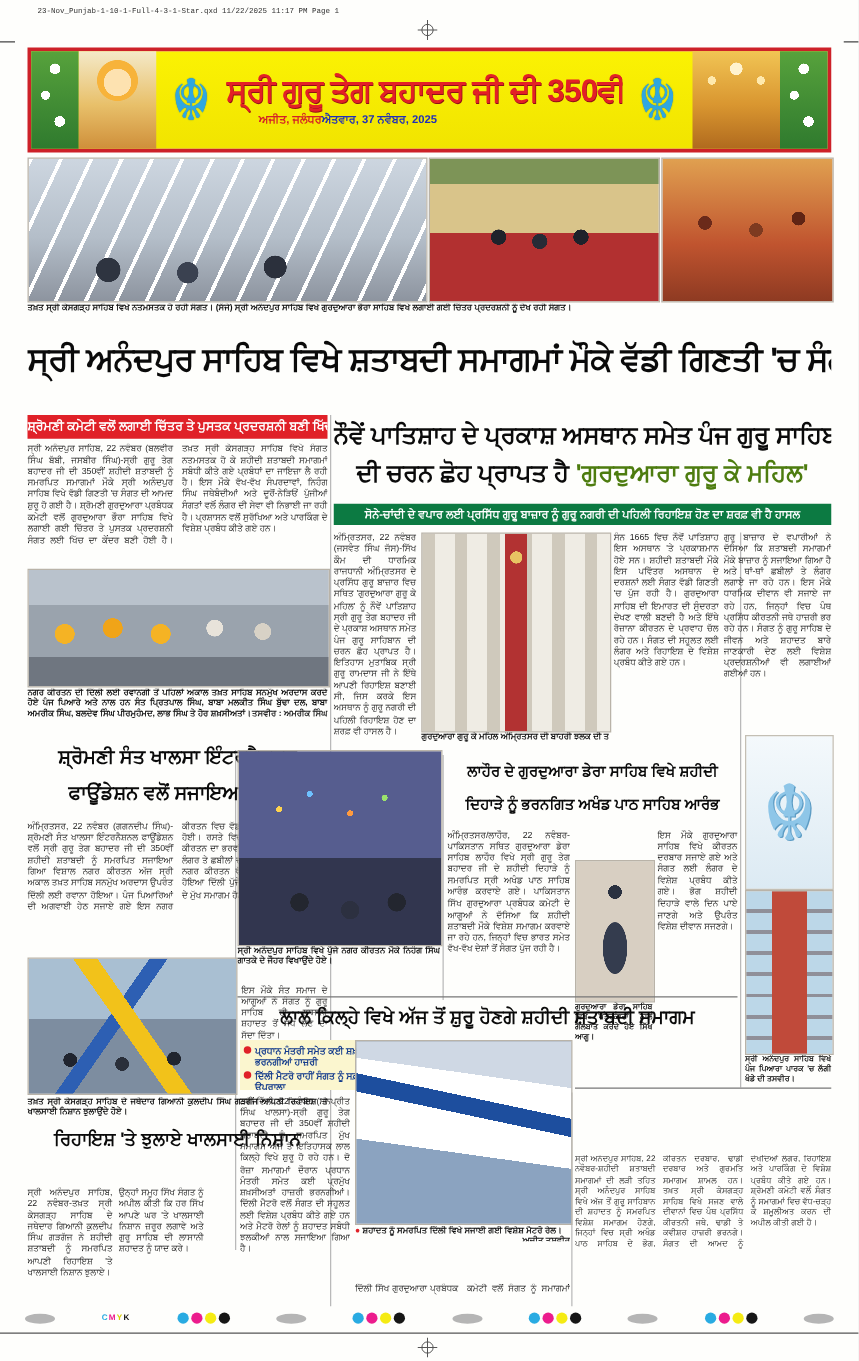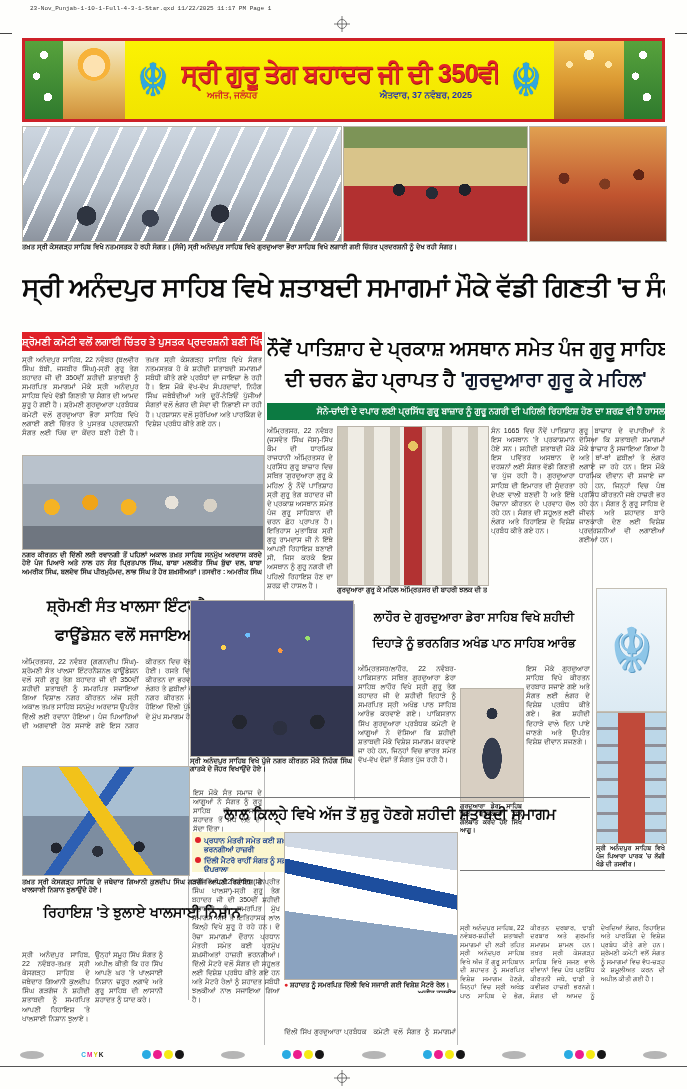--- a/index.html
+++ b/index.html
@@ -23,32 +23,32 @@
      linear-gradient(#57a23c,#2f7a2e);}
   .guru{width:62px;background:
      radial-gradient(circle 18px at 50% 32%, #fde2b0 60%, transparent 62%),
      radial-gradient(circle 26px at 50% 30%, #f7b33a 62%, transparent 64%),
      linear-gradient(180deg,#f4e9c8,#e8c06a 55%,#cf8f3a);}
   .khanda-big{display:flex;align-items:center;justify-content:center;font-size:46px;color:#2fa7e0;
      text-shadow:0 0 1px #1a6ea0;width:56px;}
   .mast-center{flex:1;display:flex;flex-direction:column;justify-content:center;overflow:hidden;}
   .mast-title{font-size:25px;font-weight:900;color:#e32026;text-align:center;white-space:nowrap;
      letter-spacing:-0.5px;line-height:1.15;text-shadow:0.5px 0.5px 0 #8f1014;}
-  .mast-sub{display:flex;justify-content:space-between;padding:2px 26px 0 26px;font-weight:bold;font-size:9px;}
+  .mast-sub{display:flex;padding:2px 26px 0 26px;font-weight:bold;font-size:9px;}
   .temple{width:70px;background:
      radial-gradient(circle 9px at 50% 18%, #fff3cf 55%, transparent 57%),
      radial-gradient(circle 6px at 22% 30%, #ffe9ad 55%, transparent 57%),
      radial-gradient(circle 6px at 78% 30%, #ffe9ad 55%, transparent 57%),
      linear-gradient(180deg,#f1c454,#d99630 55%,#b06a1e);}
   
   .kicker{background:#e02128;color:#fff;font-weight:bold;font-size:10px;text-align:center;
           line-height:19px;overflow:hidden;white-space:nowrap;}
   .strap{background:#0c7a42;color:#ffffff;font-weight:bold;font-size:9px;text-align:center;
          line-height:17px;overflow:hidden;white-space:nowrap;}
-  .red{color:#0f172a;}
+  .red{color:#4d7c0f;}
   .quotebox{border-left:2px solid #2b2b2b;border-right:2px solid #2b2b2b;padding:6px 4px;
             font-size:10.5px;font-weight:800;text-align:center;color:#101010;line-height:1.35;}
   .bulletrow{display:flex;gap:3px;align-items:flex-start;margin:2px 0;}
   .bdot{width:6px;height:6px;border-radius:50%;background:#e02128;flex:0 0 auto;margin-top:1px;}
   .btext{font-size:7.5px;font-weight:bold;color:#123a8c;line-height:1.2;}
   .credit{float:right;font-weight:bold;color:#222;}
   
   .oval{width:24px;height:8px;border-radius:50%;background:#b5b5b5;}
   .dots{display:flex;gap:2px;}
   .dot{width:9px;height:9px;border-radius:50%;}
@@ -154,21 +154,21 @@
   </div>
   <div class="abs" style="left:22px;top:950px;width:240px;height:95px;display:flex;gap:5px;">
     <div class="btxt" style="width:68px;height:95px;">ਸ੍ਰੀ ਅਨੰਦਪੁਰ ਸਾਹਿਬ, 22 ਨਵੰਬਰ-ਤਖ਼ਤ ਸ੍ਰੀ ਕੇਸਗੜ੍ਹ ਸਾਹਿਬ ਦੇ ਜਥੇਦਾਰ ਗਿਆਨੀ ਕੁਲਦੀਪ ਸਿੰਘ ਗੜਗੱਜ ਨੇ ਸ਼ਹੀਦੀ ਸ਼ਤਾਬਦੀ ਨੂੰ ਸਮਰਪਿਤ ਆਪਣੀ ਰਿਹਾਇਸ਼ 'ਤੇ ਖਾਲਸਾਈ ਨਿਸ਼ਾਨ ਝੁਲਾਏ।</div>
     <div class="btxt" style="width:68px;height:95px;">ਉਨ੍ਹਾਂ ਸਮੂਹ ਸਿੱਖ ਸੰਗਤ ਨੂੰ ਅਪੀਲ ਕੀਤੀ ਕਿ ਹਰ ਸਿੱਖ ਆਪਣੇ ਘਰ 'ਤੇ ਖਾਲਸਾਈ ਨਿਸ਼ਾਨ ਜ਼ਰੂਰ ਲਗਾਵੇ ਅਤੇ ਗੁਰੂ ਸਾਹਿਬ ਦੀ ਲਾਸਾਨੀ ਸ਼ਹਾਦਤ ਨੂੰ ਯਾਦ ਕਰੇ।</div>
   </div>
 
   <div class="abs hl" style="left:267px;top:333px;width:398px;height:64px;font-size:19.5px;line-height:31px;white-space:nowrap;">
     <div>ਨੌਵੇਂ ਪਾਤਿਸ਼ਾਹ ਦੇ ਪ੍ਰਕਾਸ਼ ਅਸਥਾਨ ਸਮੇਤ ਪੰਜ ਗੁਰੂ ਸਾਹਿਬਾਨ</div>
     <div><span>ਦੀ ਚਰਨ ਛੋਹ ਪ੍ਰਾਪਤ ਹੈ </span><span class="red">'ਗੁਰਦੁਆਰਾ ਗੁਰੂ ਕੇ ਮਹਿਲ'</span></div>
   </div>
-  <div class="abs strap" style="left:267px;top:403px;width:398px;height:17px;text-align:right;">ਸੋਨੇ-ਚਾਂਦੀ ਦੇ ਵਪਾਰ ਲਈ ਪ੍ਰਸਿੱਧ ਗੁਰੂ ਬਾਜ਼ਾਰ ਨੂੰ ਗੁਰੂ ਨਗਰੀ ਦੀ ਪਹਿਲੀ ਰਿਹਾਇਸ਼ ਹੋਣ ਦਾ ਸ਼ਰਫ਼ ਵੀ ਹੈ ਹਾਸਲ</div>
+  <div class="abs strap" style="left:267px;top:403px;width:398px;height:17px;">ਸੋਨੇ-ਚਾਂਦੀ ਦੇ ਵਪਾਰ ਲਈ ਪ੍ਰਸਿੱਧ ਗੁਰੂ ਬਾਜ਼ਾਰ ਨੂੰ ਗੁਰੂ ਨਗਰੀ ਦੀ ਪਹਿਲੀ ਰਿਹਾਇਸ਼ ਹੋਣ ਦਾ ਸ਼ਰਫ਼ ਵੀ ਹੈ ਹਾਸਲ</div>
 
   <div class="abs btxt" style="left:267px;top:426px;width:66px;height:172px;">ਅੰਮ੍ਰਿਤਸਰ, 22 ਨਵੰਬਰ (ਜਸਵੰਤ ਸਿੰਘ ਜੱਸ)-ਸਿੱਖ ਕੌਮ ਦੀ ਧਾਰਮਿਕ ਰਾਜਧਾਨੀ ਅੰਮ੍ਰਿਤਸਰ ਦੇ ਪ੍ਰਸਿੱਧ ਗੁਰੂ ਬਾਜ਼ਾਰ ਵਿਚ ਸਥਿਤ 'ਗੁਰਦੁਆਰਾ ਗੁਰੂ ਕੇ ਮਹਿਲ' ਨੂੰ ਨੌਵੇਂ ਪਾਤਿਸ਼ਾਹ ਸ੍ਰੀ ਗੁਰੂ ਤੇਗ ਬਹਾਦਰ ਜੀ ਦੇ ਪ੍ਰਕਾਸ਼ ਅਸਥਾਨ ਸਮੇਤ ਪੰਜ ਗੁਰੂ ਸਾਹਿਬਾਨ ਦੀ ਚਰਨ ਛੋਹ ਪ੍ਰਾਪਤ ਹੈ। ਇਤਿਹਾਸ ਮੁਤਾਬਿਕ ਸ੍ਰੀ ਗੁਰੂ ਰਾਮਦਾਸ ਜੀ ਨੇ ਇੱਥੇ ਆਪਣੀ ਰਿਹਾਇਸ਼ ਬਣਾਈ ਸੀ, ਜਿਸ ਕਰਕੇ ਇਸ ਅਸਥਾਨ ਨੂੰ ਗੁਰੂ ਨਗਰੀ ਦੀ ਪਹਿਲੀ ਰਿਹਾਇਸ਼ ਹੋਣ ਦਾ ਸ਼ਰਫ਼ ਵੀ ਹਾਸਲ ਹੈ।</div>
   <div class="abs photo" style="left:337px;top:426px;width:150px;height:158px;background:
       radial-gradient(circle 8px at 50% 12%, #e8c363 60%, transparent 62%),
       linear-gradient(90deg, transparent 0 44%, #b23232 44% 56%, transparent 56%),
       repeating-linear-gradient(90deg, #cfc9bc 0 10px, #efece4 10px 26px),
       linear-gradient(180deg,#dfe6ea 0 18%, #efece4 18% 100%);"></div>
   <div class="abs cap" style="left:337px;top:586px;width:150px;height:12px;text-align:center;white-space:nowrap;">ਗੁਰਦੁਆਰਾ ਗੁਰੂ ਕੇ ਮਹਿਲ ਅੰਮ੍ਰਿਤਸਰ ਦੀ ਬਾਹਰੀ ਝਲਕ ਦੀ ਤਸਵੀਰ।</div>
   <div class="abs btxt" style="left:491px;top:426px;width:84px;height:172px;">ਸੰਨ 1665 ਵਿਚ ਨੌਵੇਂ ਪਾਤਿਸ਼ਾਹ ਇਸ ਅਸਥਾਨ 'ਤੇ ਪ੍ਰਕਾਸ਼ਮਾਨ ਹੋਏ ਸਨ। ਸ਼ਹੀਦੀ ਸ਼ਤਾਬਦੀ ਮੌਕੇ ਇਸ ਪਵਿੱਤਰ ਅਸਥਾਨ ਦੇ ਦਰਸ਼ਨਾਂ ਲਈ ਸੰਗਤ ਵੱਡੀ ਗਿਣਤੀ 'ਚ ਪੁੱਜ ਰਹੀ ਹੈ। ਗੁਰਦੁਆਰਾ ਸਾਹਿਬ ਦੀ ਇਮਾਰਤ ਦੀ ਸੁੰਦਰਤਾ ਦੇਖਣ ਵਾਲੀ ਬਣਦੀ ਹੈ ਅਤੇ ਇੱਥੇ ਰੋਜ਼ਾਨਾ ਕੀਰਤਨ ਦੇ ਪ੍ਰਵਾਹ ਚੱਲ ਰਹੇ ਹਨ। ਸੰਗਤ ਦੀ ਸਹੂਲਤ ਲਈ ਲੰਗਰ ਅਤੇ ਰਿਹਾਇਸ਼ ਦੇ ਵਿਸ਼ੇਸ਼ ਪ੍ਰਬੰਧ ਕੀਤੇ ਗਏ ਹਨ।</div>
   <div class="abs btxt" style="left:579px;top:426px;width:86px;height:158px;">ਗੁਰੂ ਬਾਜ਼ਾਰ ਦੇ ਵਪਾਰੀਆਂ ਨੇ ਦੱਸਿਆ ਕਿ ਸ਼ਤਾਬਦੀ ਸਮਾਗਮਾਂ ਮੌਕੇ ਬਾਜ਼ਾਰ ਨੂੰ ਸਜਾਇਆ ਗਿਆ ਹੈ ਅਤੇ ਥਾਂ-ਥਾਂ ਛਬੀਲਾਂ ਤੇ ਲੰਗਰ ਲਗਾਏ ਜਾ ਰਹੇ ਹਨ। ਇਸ ਮੌਕੇ ਧਾਰਮਿਕ ਦੀਵਾਨ ਵੀ ਸਜਾਏ ਜਾ ਰਹੇ ਹਨ, ਜਿਨ੍ਹਾਂ ਵਿਚ ਪੰਥ ਪ੍ਰਸਿੱਧ ਕੀਰਤਨੀ ਜਥੇ ਹਾਜ਼ਰੀ ਭਰ ਰਹੇ ਹਨ। ਸੰਗਤ ਨੂੰ ਗੁਰੂ ਸਾਹਿਬ ਦੇ ਜੀਵਨ ਅਤੇ ਸ਼ਹਾਦਤ ਬਾਰੇ ਜਾਣਕਾਰੀ ਦੇਣ ਲਈ ਵਿਸ਼ੇਸ਼ ਪ੍ਰਦਰਸ਼ਨੀਆਂ ਵੀ ਲਗਾਈਆਂ ਗਈਆਂ ਹਨ।</div>

